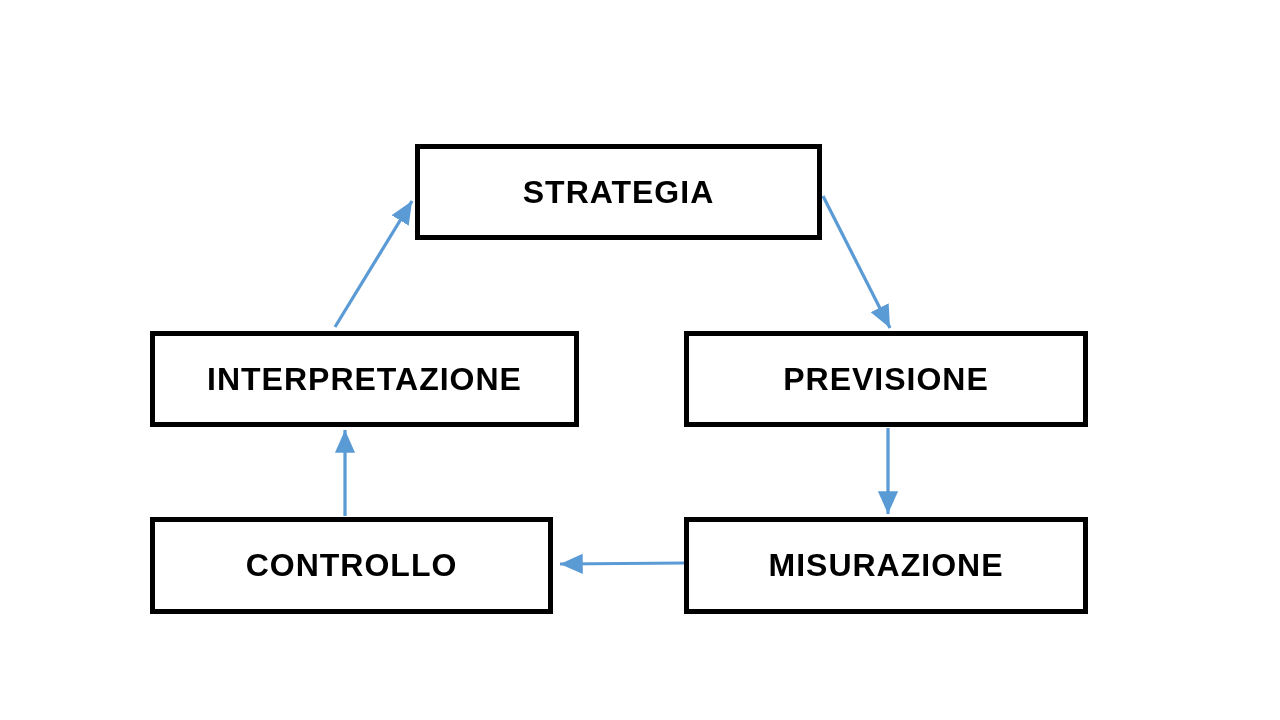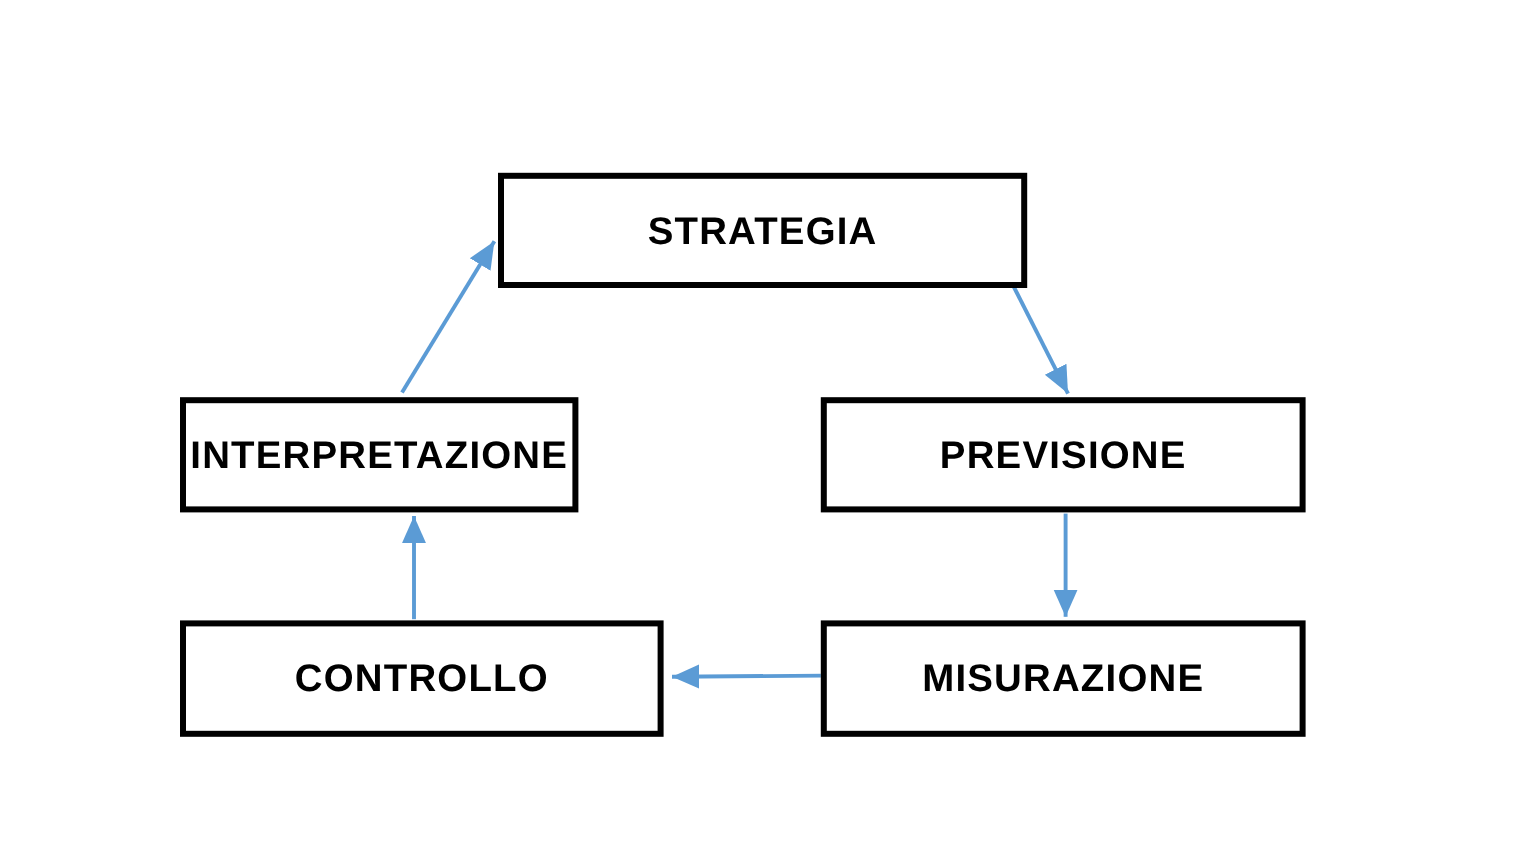--- a/index.html
+++ b/index.html
@@ -29,22 +29,22 @@
     align-items: center;
     justify-content: center;
   }
   .node .label {
     font-size: 32px;
     font-weight: bold;
     color: var(--text);
     letter-spacing: 1px;
     white-space: nowrap;
   }
-  #node-strategia       { left: 415px; top: 144px; width: 441px; height: 96px; }
-  #node-interpretazione { left: 150px; top: 331px; width: 332px; height: 96px; }
+  #node-strategia       { left: 415px; top: 144px; width: 407px; height: 96px; }
+  #node-interpretazione { left: 150px; top: 331px; width: 429px; height: 96px; }
   #node-previsione      { left: 684px; top: 331px; width: 404px; height: 96px; }
   #node-controllo       { left: 150px; top: 517px; width: 403px; height: 97px; }
   #node-misurazione     { left: 684px; top: 517px; width: 404px; height: 97px; text-align: right; }
   svg.arrows {
     position: absolute;
     left: 0; top: 0;
     width: 1280px; height: 720px;
     pointer-events: none;
   }
   .arrow-line {

